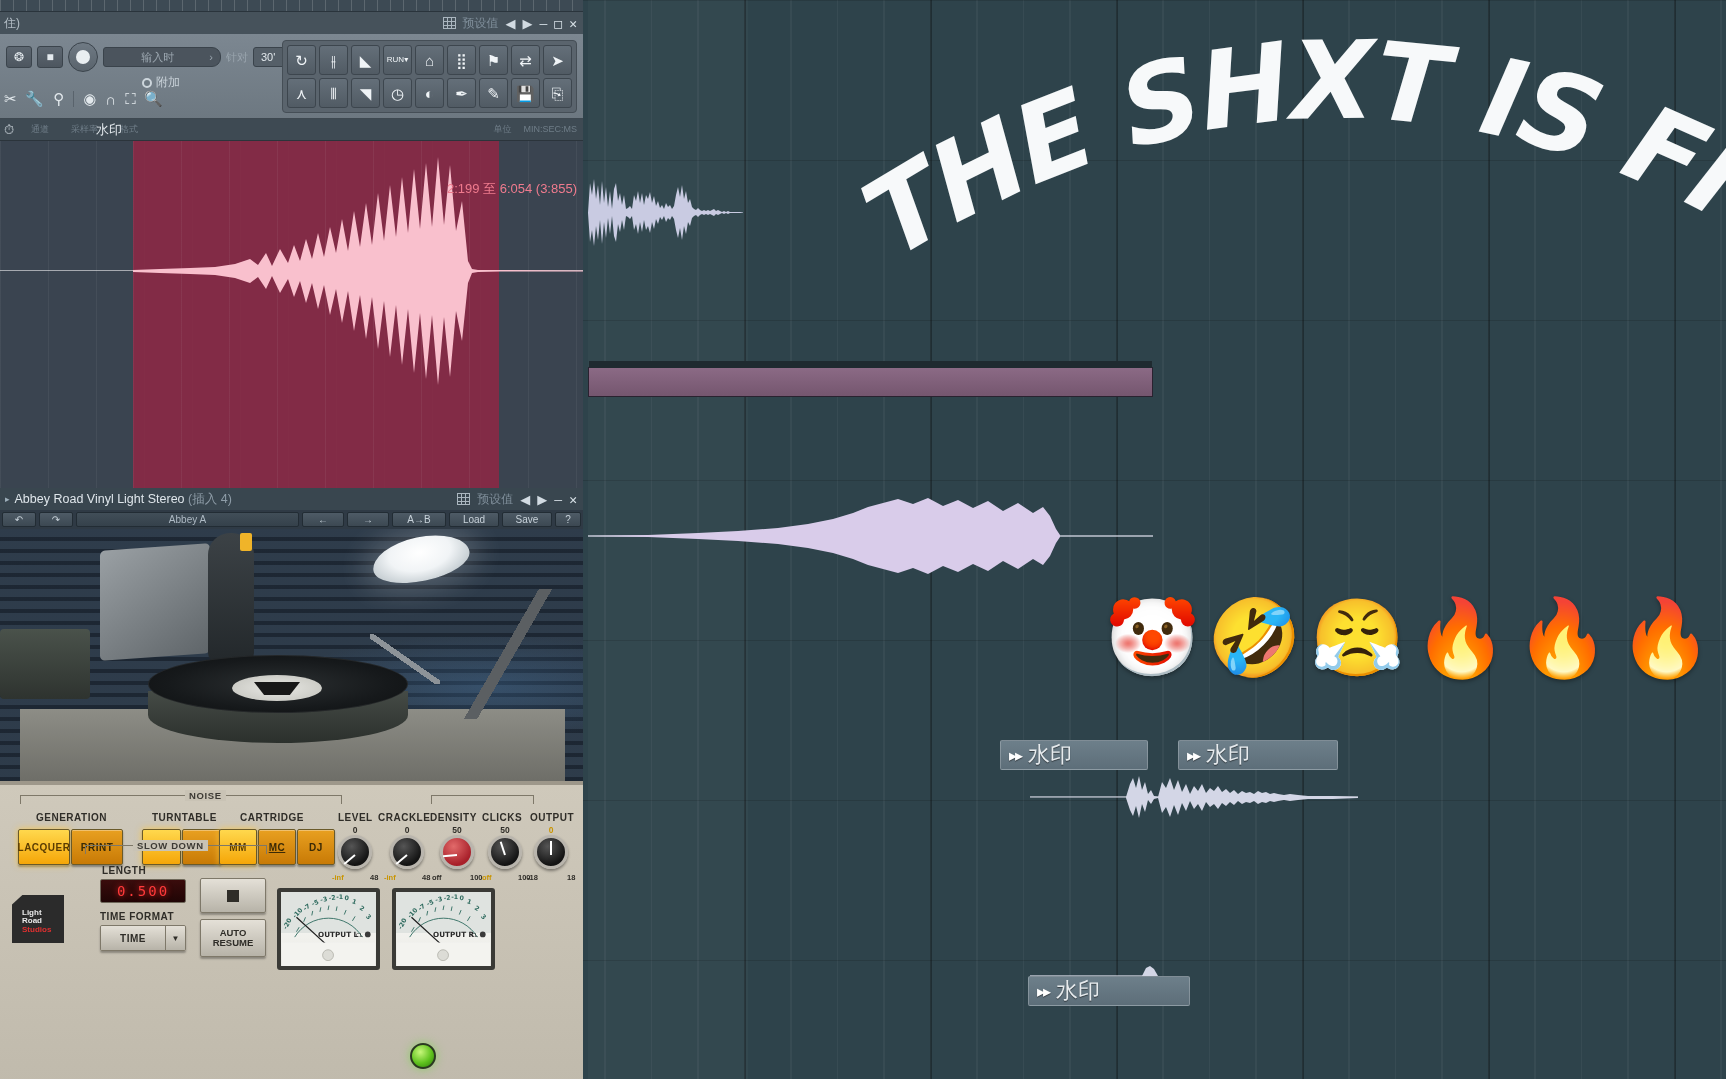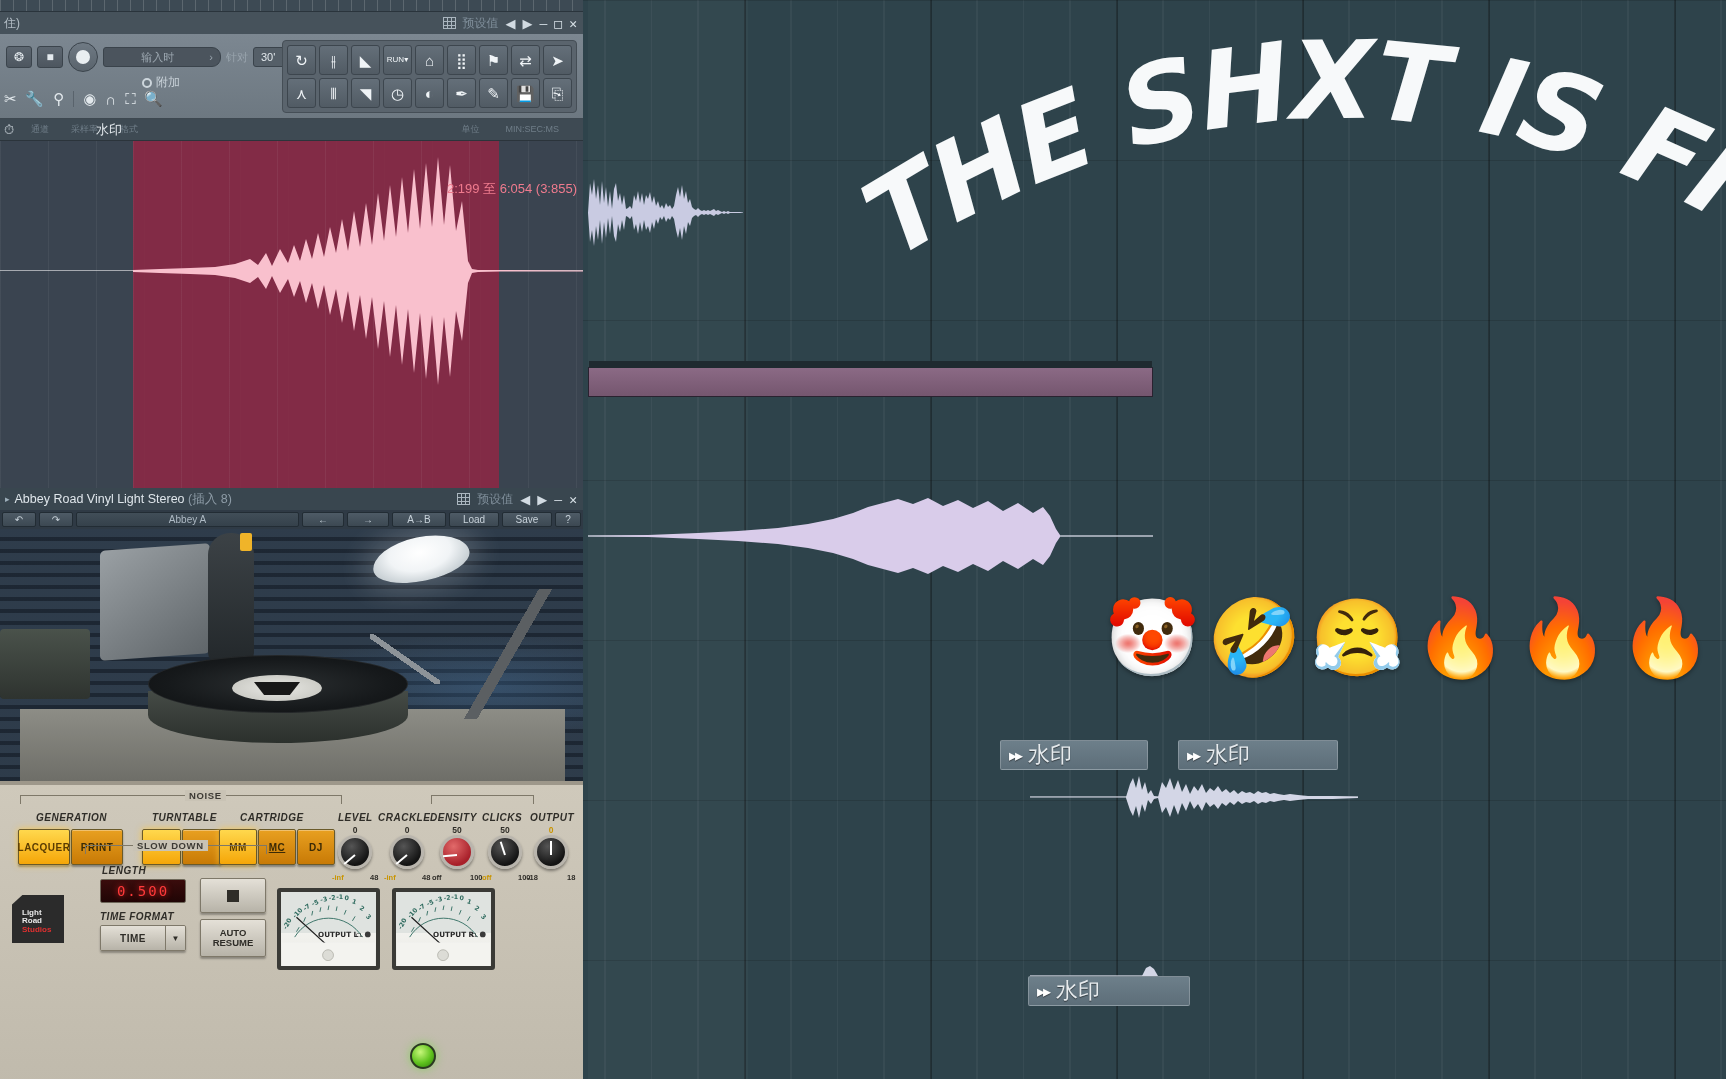--- a/index.html
+++ b/index.html
@@ -194,21 +194,21 @@
     color:#f0f4f7; font-size:15px; line-height:1;
   }
   .ed-gbtn small { font-size:8px; letter-spacing:0; }
   .ed-info {
     position: absolute; left:0; top: 119px; width:100%; height: 22px;
     background: #3e4a53; border-bottom:1px solid #2b343b;
     display:flex; align-items:center; color:#c4ced6; font-size:12px;
   }
   .ed-info .i-cols { display:flex; gap:22px; padding-left: 31px; color:#6f7d88; font-size:9px; }
   .ed-info .i-name { position:absolute; left: 96px; color:#e3e9ed; font-size:13px; }
-  .ed-info .i-right { margin-left:auto; padding-right:24px; display:flex; align-items:baseline; gap:26px; }
+  .ed-info .i-right { margin-left:auto; padding-right:6px; display:flex; align-items:baseline; gap:12px; }
   .ed-info .i-unit { color:#6f7d88; font-size:9px; }
   .ed-clockico { position:absolute; left:4px; top:3px; color:#cfd8de; font-size:13px; }
   .ed-wave {
     position: absolute; left: 0; top: 141px; width: 100%; height: 349px;
     background: #3a4450;
   }
   .ed-wave .vgrid {
     position:absolute; inset:0;
     background-image: repeating-linear-gradient(to right,
       rgba(255,255,255,.05) 0, rgba(255,255,255,.05) 1px,
@@ -300,21 +300,21 @@
   .tonearm2 { position:absolute; left: 370px; top: 105px; width: 70px; height: 50px;
     background: linear-gradient(35deg, transparent 46%, #8d9398 46%, #8d9398 53%, transparent 53%); }
 
   .ab-panel {
     position:absolute; left:0; top:293px; width:100%; height: 364px;
     background: linear-gradient(#cfc9bb, #bdb7a9);
     border-top: 4px solid #9d978a;
   }
   .grp-line { position:absolute; border-top:1px solid #7e7869; border-left:1px solid #7e7869; border-right:1px solid #7e7869; height: 9px; }
   .grp-label { position:absolute; background: #c9c3b5; color:#3d3a34; font-size:9.5px; font-weight:bold; letter-spacing:.6px; padding:0 4px; }
-  .ctl-label { position:absolute; color:#2f2d28; font-size:10px; font-weight:bold; letter-spacing:.5px;font-style:italic; }
+  .ctl-label { position:absolute; color:#2f2d28; font-size:10px; font-weight:bold; letter-spacing:.5px; }
   .led-btn {
     position:absolute; height: 36px;
     background: linear-gradient(#e8a020, #c87a06);
     border: 1px solid #6a5a2a; border-radius:2px;
     display:flex; align-items:center; justify-content:center;
     color:#3a2a06; font-size:10px; font-weight:bold; letter-spacing:.5px;
     box-shadow: 0 2px 2px rgba(0,0,0,.35), inset 0 1px 0 rgba(255,255,255,.35);
   }
   .led-btn.on { background: linear-gradient(#ffd84d, #f5a608); color:#5a3c02; box-shadow: 0 0 7px rgba(255,200,60,.85), 0 2px 2px rgba(0,0,0,.35); }
   .knob {
@@ -599,21 +599,21 @@
           L583,130.6 L500,130.6 L478,131 L472,132 L468,142 L462,200 L456,170 L450,236 L444,176 L438,244 L432,174 L426,238 L420,172 L414,232 L408,168 L402,224 L396,164 L390,216 L384,160 L378,208 L372,156 L366,198 L360,154 L354,190 L348,150 L342,182 L336,148 L330,174 L324,144 L318,168 L312,142 L306,162 L300,140 L294,156 L288,138 L280,152 L272,135 L266,148 L258,136 L250,142 L235,137 L215,134 L190,133 L160,132 L133,131 Z"></path>
       </svg>
     </div>
   </div>
 
   <div class="abbey">
     <div class="ab-title">
       <span class="ar">▸</span>
       <span>Abbey Road Vinyl Light Stereo</span>
       <span>&nbsp;</span>
-      <span class="sub">(插入 8)</span>
+      <span class="sub">(插入 4)</span>
       <span class="t-right">
         <span class="grid-ico"></span>
         <span class="lbl">预设值</span>
         <span class="arw">◀</span>
         <span class="arw">▶</span>
         <span class="win">–</span>
         <span class="win">✕</span>
       </span>
     </div>
 

